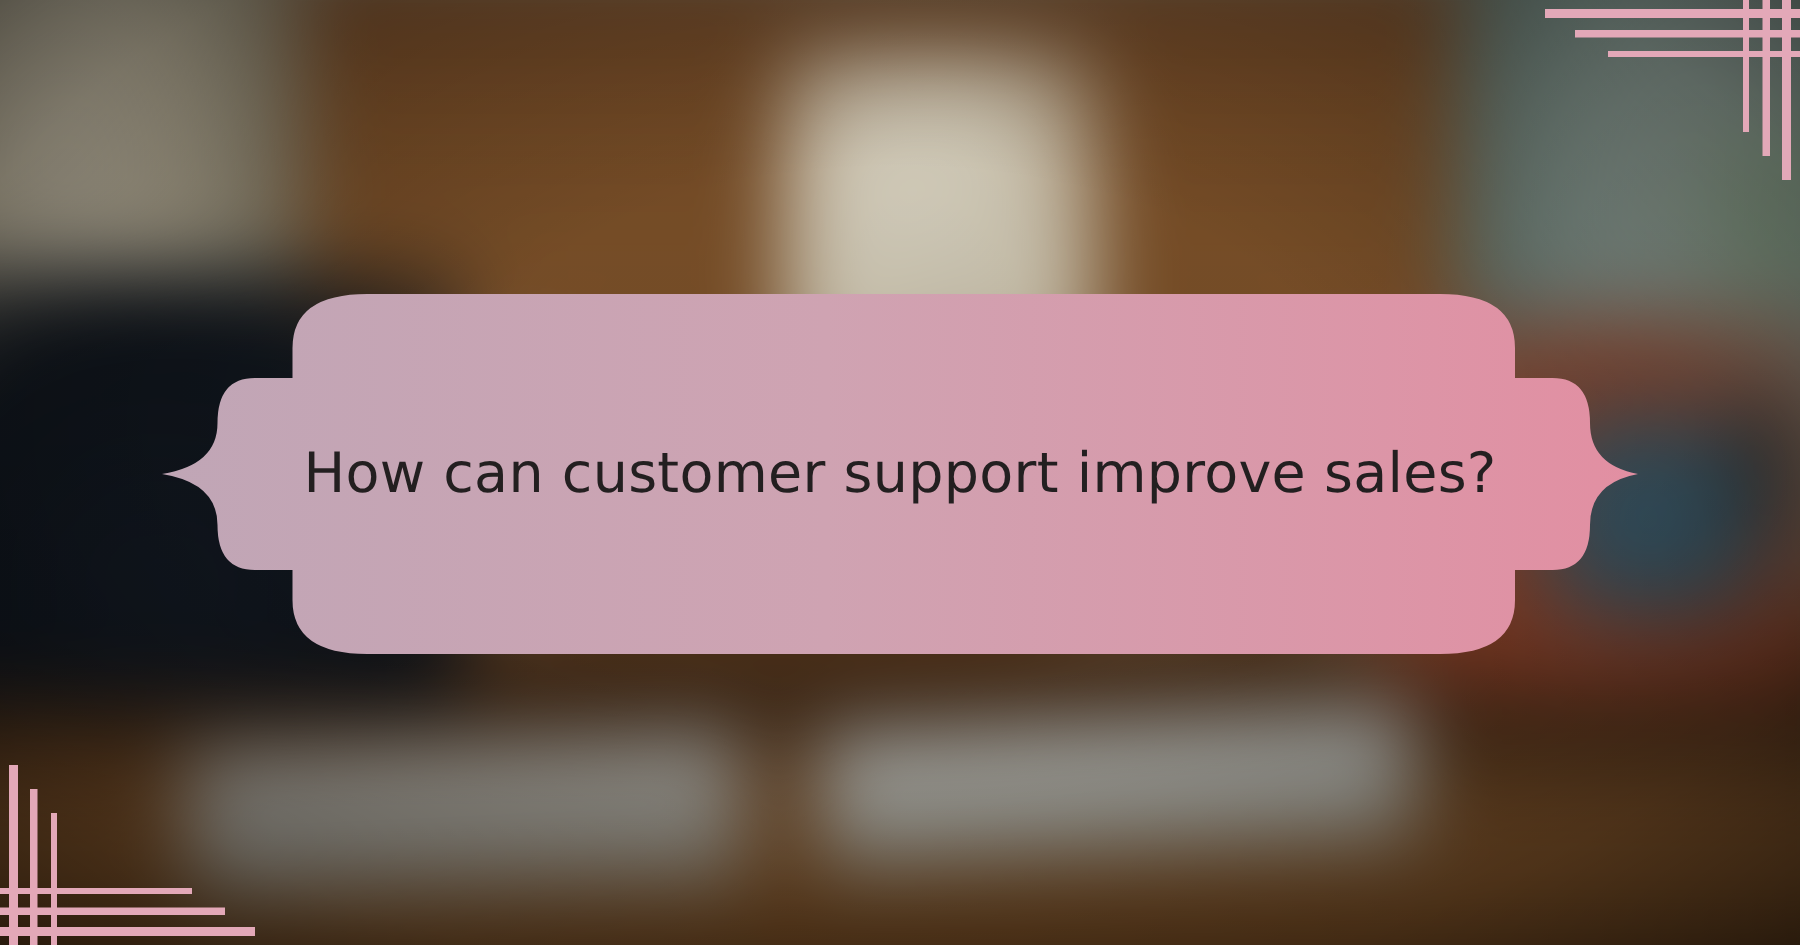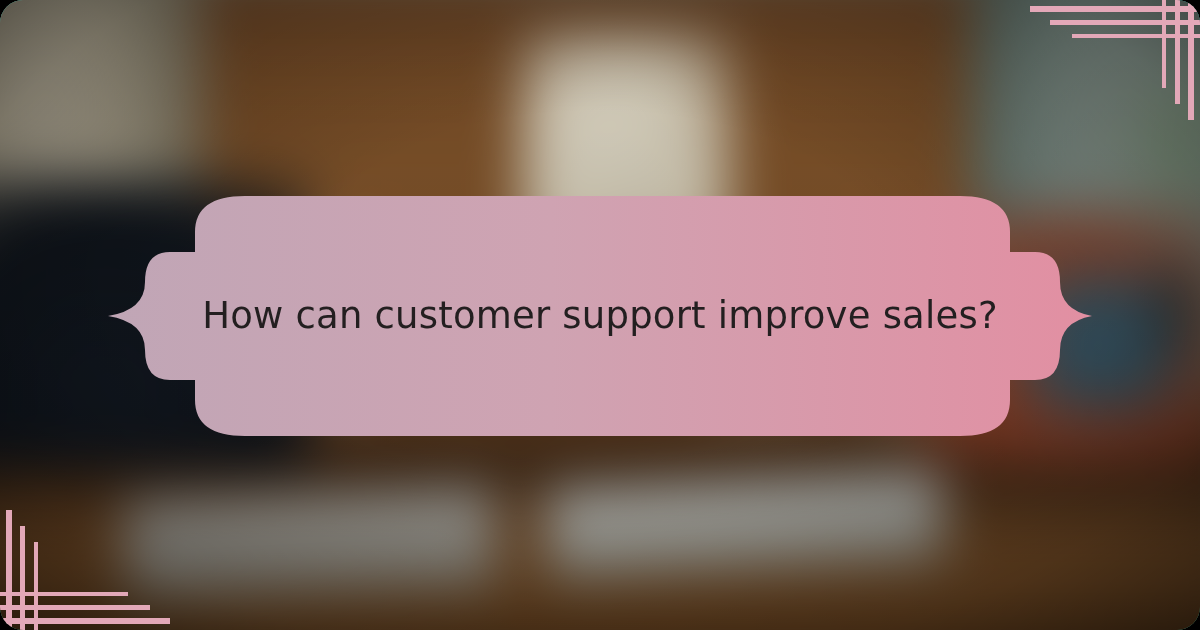--- a/index.html
+++ b/index.html
@@ -8,21 +8,20 @@
     background: #000;
   }
 
   #stage {
     position: relative;
     width: 1200px;
     height: 630px;
     overflow: hidden;
     font-family: "DejaVu Sans", sans-serif;
     background: #14b8a6;
-    border-radius: 23px;
   }
 
   
   .bg-layer {
     position: absolute;
     inset: -60px;
     filter: blur(26px);
   }
 
   

